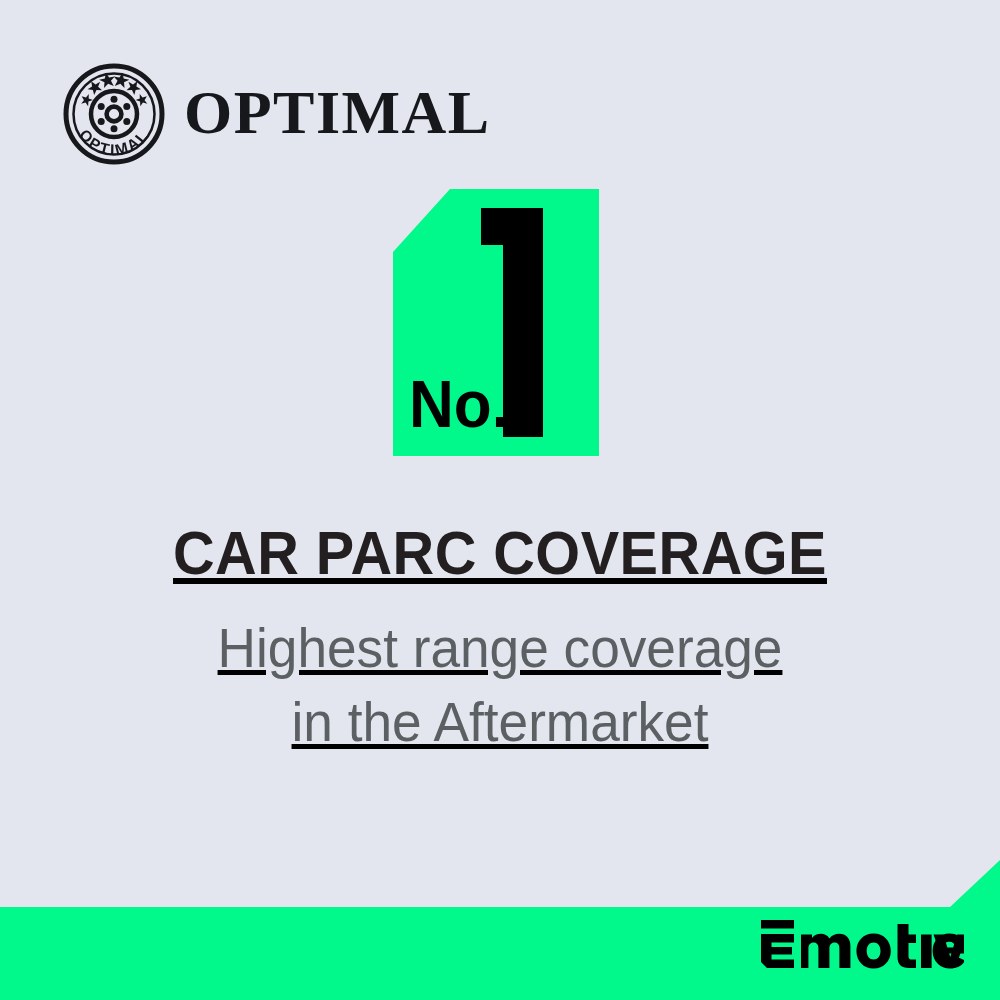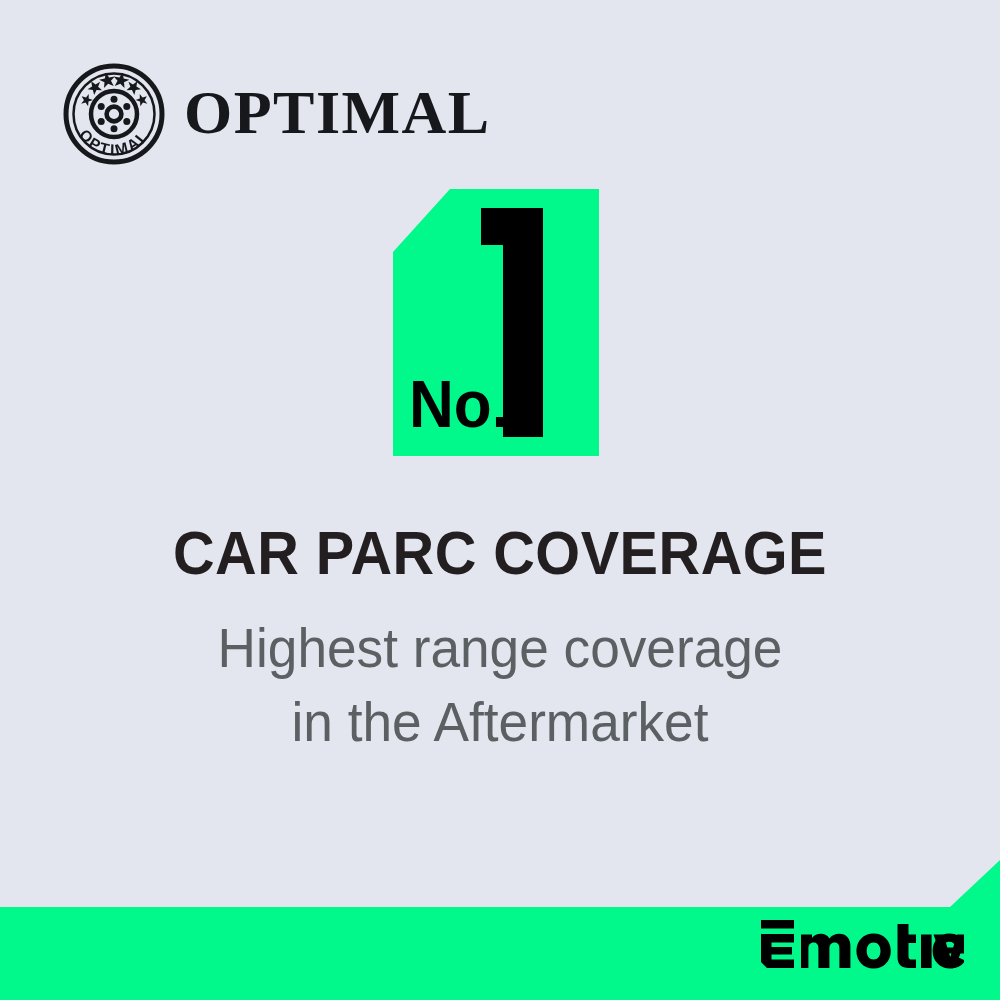--- a/index.html
+++ b/index.html
@@ -63,20 +63,21 @@
     height: 267px;
   }
 
   
   .headline-block {
     position: absolute;
     left: 0;
     top: 520px;
     width: 1000px;
     text-align: center;
+    text-decoration: underline;
   }
   .headline {
     margin: 0;
     font-family: "Liberation Sans", sans-serif;
     font-weight: bold;
     font-size: 62px;
     line-height: 1.05;
     letter-spacing: 0.5px;
     color: #231f20;
     transform: scaleX(0.93);

